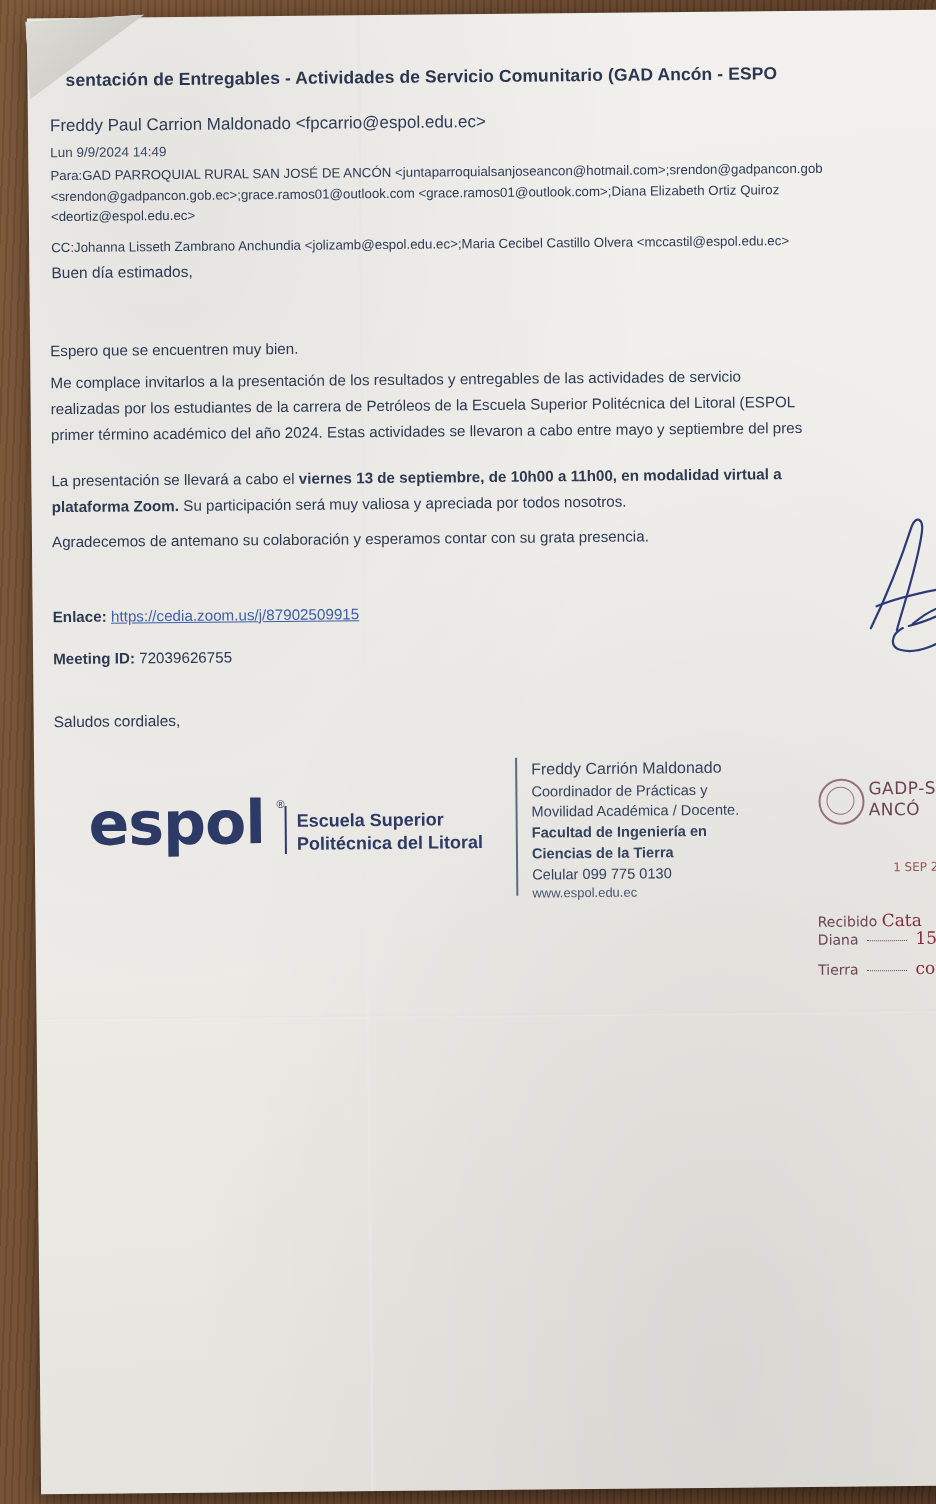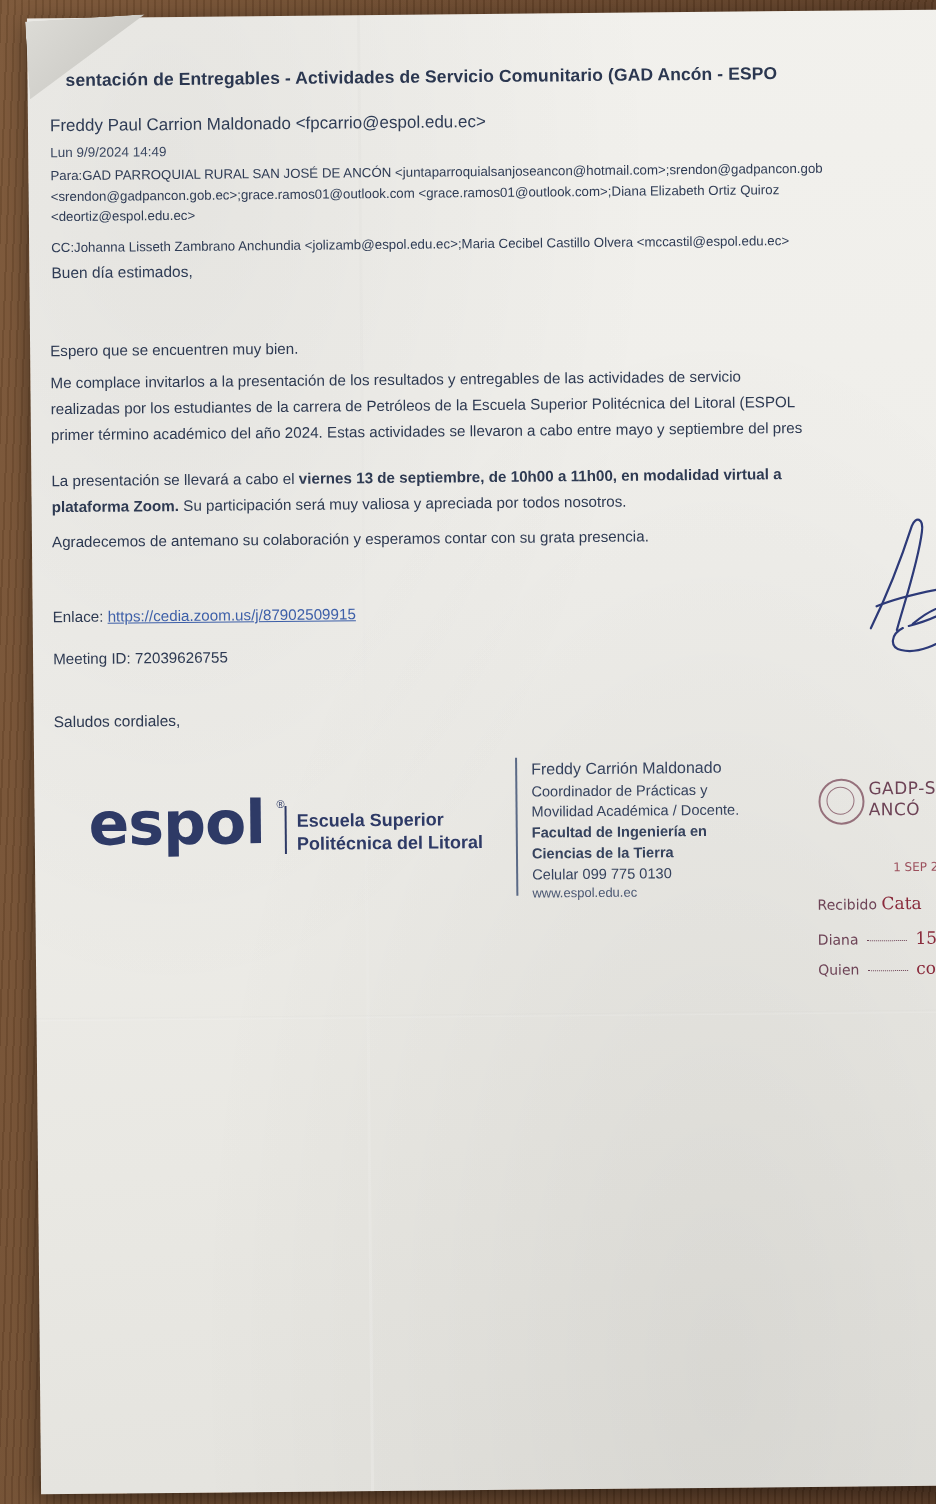--- a/index.html
+++ b/index.html
@@ -136,32 +136,32 @@
   #p3 { top: 450px; }
   #p4 { top: 511px; }
   strong { font-weight: bold; }
 
   .link-row {
     position: absolute;
     left: 20px;
     top: 590px;
     font-size: 15.2px;
   }
-  .link-row .lbl { font-weight: normal; }
+  .link-row .lbl { font-weight: bold; }
   .link-row a {
     color: #3d5fa8;
     text-decoration: underline;
   }
   .meeting-row {
     position: absolute;
     left: 20px;
     top: 632px;
     font-size: 15.2px;
   }
-  .meeting-row .lbl { font-weight: normal; }
+  .meeting-row .lbl { font-weight: bold; }
   .closing {
     position: absolute;
     left: 20px;
     top: 695px;
     font-size: 15.5px;
   }
 
   
   #logo-block {
     position: absolute;
@@ -289,21 +289,21 @@
     position: absolute;
     font-size: 14px;
     color: #6d4356;
     white-space: nowrap;
   }
   .stamp-val {
     font-family: "DejaVu Serif", serif;
     font-size: 17px;
     color: #8a2b3c;
   }
-  #stamp-f1 { left: 6px; top: 123px; }
+  #stamp-f1 { left: 6px; top: 140px; }
   #stamp-f2 { left: 6px; top: 158px; }
   #stamp-f3 { left: 6px; top: 188px; }
   .dotline {
     display: inline-block;
     width: 40px;
     border-bottom: 1px dotted #6d4356;
     vertical-align: middle;
     margin: 0 4px;
   }
 </style>
@@ -401,20 +401,20 @@
       <div class="stamp-field" id="stamp-f1">
         <span>Recibido</span>
         <span class="stamp-val">Cata</span>
       </div>
       <div class="stamp-field" id="stamp-f2">
         <span>Diana</span>
         <span class="dotline"></span>
         <span class="stamp-val">15:0</span>
       </div>
       <div class="stamp-field" id="stamp-f3">
-        <span>Quien</span>
+        <span>Tierra</span>
         <span class="dotline"></span>
         <span class="stamp-val">correc</span>
       </div>
     </div>
 
   </div>
 </div>
 
 </body></html>

